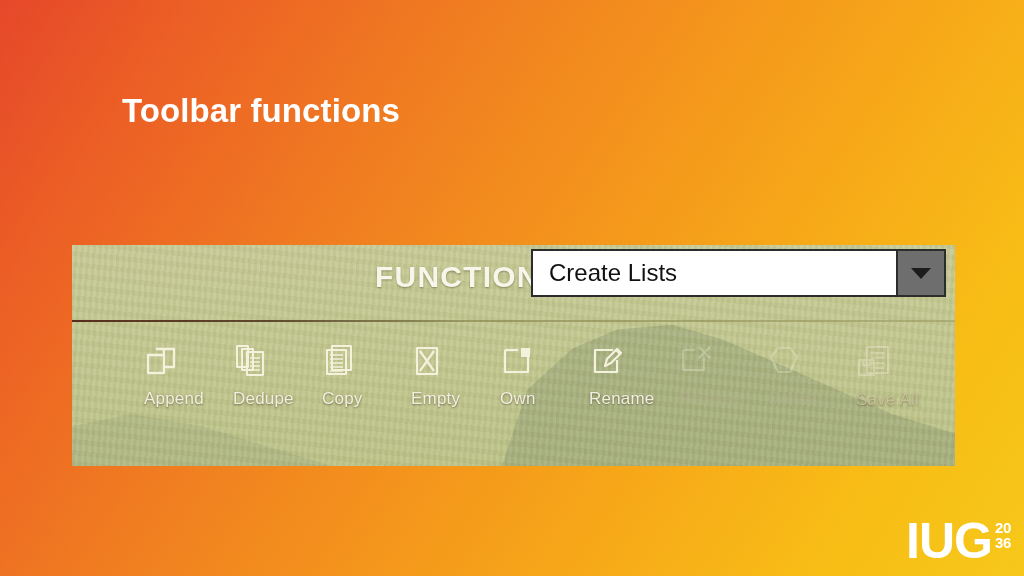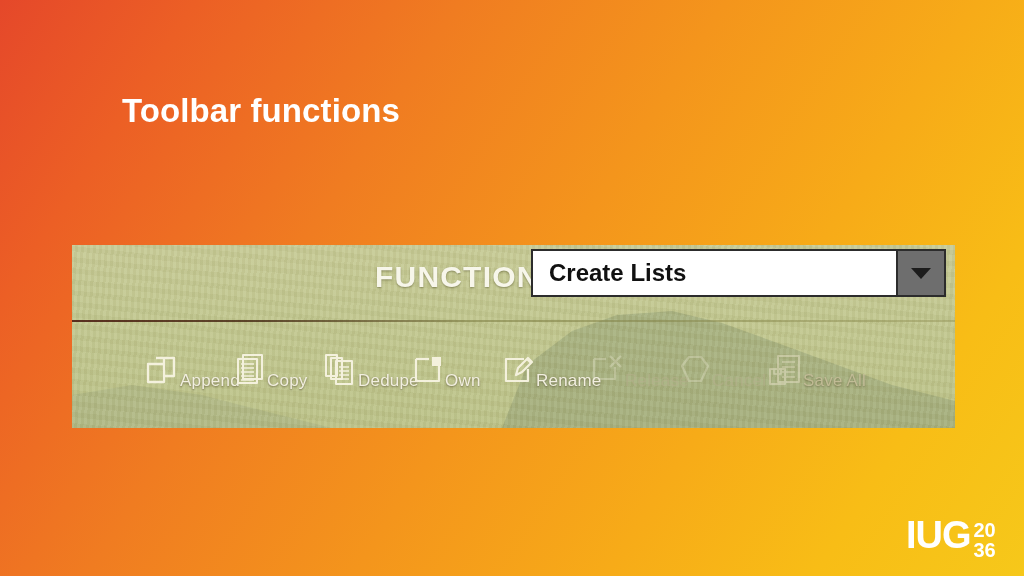--- a/index.html
+++ b/index.html
@@ -42,21 +42,21 @@
     white-space: nowrap;
     margin-left: 40px;
   }
 
   
   .shot {
     position: absolute;
     left: 72px;
     top: 245px;
     width: 883px;
-    height: 183px;
+    height: 221px;
     overflow: hidden;
     background: #b9bf86;
   }
 
   
   .shot-bg {
     position: absolute;
     inset: 0;
     background:
       linear-gradient(180deg, #c7cb96 0%, #c2c890 40%, #bcc389 100%);
@@ -109,21 +109,21 @@
     box-sizing: border-box;
     display: flex;
     align-items: stretch;
   }
   .fn-select-value {
     flex: 1 1 auto;
     display: flex;
     align-items: center;
     padding-left: 16px;
     font-size: 24px;
-    font-weight: bold;
+    font-weight: normal;
     color: #111111;
     white-space: nowrap;
     overflow: hidden;
   }
   .fn-select-arrow {
     flex: 0 0 46px;
     background: #6e6e6e;
     border-left: 2px solid #2c2c2c;
     display: flex;
     align-items: center;
@@ -158,24 +158,24 @@
     width: 100%;
     height: 105px;
     display: flex;
     align-items: flex-start;
     padding-left: 72px;
     box-sizing: border-box;
   }
   .tb-btn {
     width: 89px;
     display: flex;
-    flex-direction: row;
-    align-items: flex-end;
+    flex-direction: column;
+    align-items: flex-start;
     justify-content: flex-start;
-    padding-top: 26px;
+    padding-top: 17px;
     cursor: pointer;
   }
   .tb-icon {
     height: 42px;
     display: flex;
     align-items: center;
     justify-content: center;
   }
   .tb-icon svg {
     display: block;
@@ -197,29 +197,29 @@
   
   .logo {
     position: absolute;
     left: 906px;
     top: 518px;
     display: flex;
     align-items: flex-start;
     color: #ffffff;
   }
   .logo-main {
-    font-size: 38px;
+    font-size: 50px;
     font-weight: bold;
     line-height: 0.92;
     letter-spacing: -1px;
   }
   .logo-year {
     margin-left: 3px;
     margin-top: 2px;
-    font-size: 20px;
+    font-size: 15px;
     font-weight: bold;
     line-height: 1.02;
     letter-spacing: -0.3px;
   }
   .logo-year div { display: block; }
 </style>
 </head>
 <body>
 
 <div class="slide">
@@ -271,49 +271,60 @@
         <div class="tb-icon">
           <svg width="36" height="34" viewBox="0 0 36 34" xmlns="http://www.w3.org/2000/svg">
             <g fill="none" stroke="#f4f1dd" stroke-width="2.3" stroke-linejoin="round">
               <path d="M4,11 L20,11 L20,29 L4,29 Z"></path>
               <path d="M12,5 L30,5 L30,23 L20,23"></path>
               <path d="M20,11 L20,5"></path>
             </g>
           </svg>
         </div>
         <div class="tb-label">Append</div>
-      </div>
-
-      <div class="tb-btn">
-        <div class="tb-icon">
-          <svg width="34" height="36" viewBox="0 0 34 36" xmlns="http://www.w3.org/2000/svg">
-            <g fill="none" stroke="#f4f1dd" stroke-width="2" stroke-linejoin="round">
-              <path d="M10,3 L29,3 L29,27 L10,27 Z"></path>
-              <path d="M5,7 L24,7 L24,31 L5,31 Z"></path>
-              <path d="M8,12 L21,12 M8,16 L21,16 M8,20 L21,20 M8,24 L21,24 M8,28 L21,28" stroke-width="1.5"></path>
-            </g>
-          </svg>
-        </div>
-        <div class="tb-label">Copy</div>
       </div>
 
       <div class="tb-btn">
         <div class="tb-icon">
           <svg width="36" height="36" viewBox="0 0 36 36" xmlns="http://www.w3.org/2000/svg">
             <g fill="none" stroke="#f4f1dd" stroke-width="2" stroke-linejoin="round">
               <path d="M4,3 L15,3 L15,24 L4,24 Z"></path>
               <path d="M9,6 L20,6 L20,27 L9,27 Z"></path>
               <path d="M14,9 L30,9 L30,32 L14,32 Z"></path>
               <path d="M17,15 L27,15 M17,19 L27,19 M17,23 L27,23 M17,27 L27,27" stroke-width="1.6"></path>
             </g>
           </svg>
         </div>
         <div class="tb-label">Dedupe</div>
       </div>
 
+      <div class="tb-btn">
+        <div class="tb-icon">
+          <svg width="34" height="36" viewBox="0 0 34 36" xmlns="http://www.w3.org/2000/svg">
+            <g fill="none" stroke="#f4f1dd" stroke-width="2" stroke-linejoin="round">
+              <path d="M10,3 L29,3 L29,27 L10,27 Z"></path>
+              <path d="M5,7 L24,7 L24,31 L5,31 Z"></path>
+              <path d="M8,12 L21,12 M8,16 L21,16 M8,20 L21,20 M8,24 L21,24 M8,28 L21,28" stroke-width="1.5"></path>
+            </g>
+          </svg>
+        </div>
+        <div class="tb-label">Copy</div>
+      </div>
+
+      <div class="tb-btn">
+        <div class="tb-icon">
+          <svg width="32" height="34" viewBox="0 0 32 34" xmlns="http://www.w3.org/2000/svg">
+            <g fill="none" stroke="#f4f1dd" stroke-width="2.2" stroke-linejoin="round">
+              <rect x="6" y="4" width="20" height="26"></rect>
+              <path d="M9,7 L23,27 M23,7 L9,27"></path>
+            </g>
+          </svg>
+        </div>
+        <div class="tb-label">Empty</div>
+      </div>
 
       <div class="tb-btn">
         <div class="tb-icon">
           <svg width="34" height="34" viewBox="0 0 34 34" xmlns="http://www.w3.org/2000/svg">
             <g fill="none" stroke="#f4f1dd" stroke-width="2.2" stroke-linejoin="round">
               <path d="M5,6 L5,28 L28,28 L28,12"></path>
               <path d="M5,6 L18,6"></path>
               <rect x="21" y="4" width="9" height="9" fill="#f4f1dd" stroke="none"></rect>
             </g>
           </svg>

